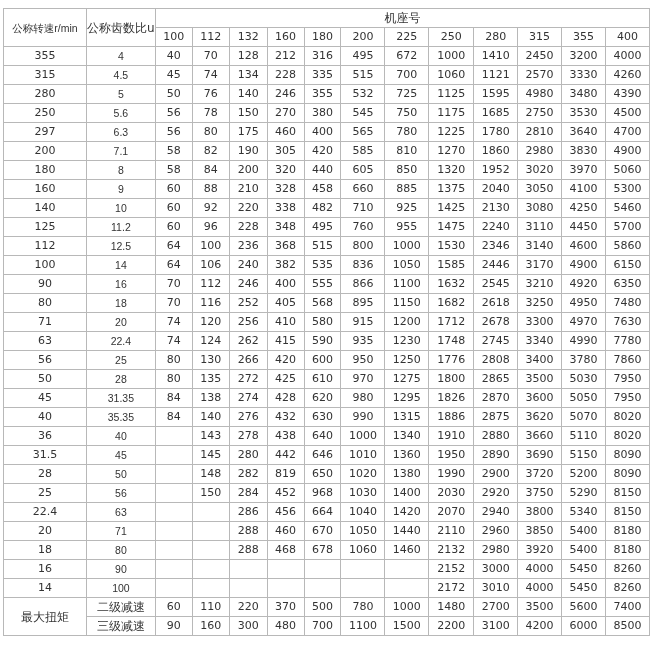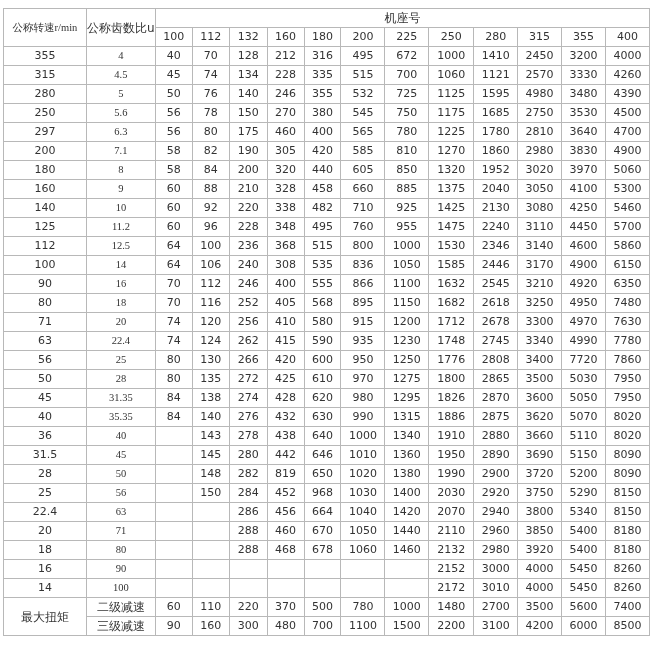--- a/index.html
+++ b/index.html
@@ -3,21 +3,21 @@
 <meta charset="utf-8">
 <style>
   html, body { margin: 0; padding: 0; background: #ffffff; }
   body { width: 650px; height: 666px; position: relative; overflow: hidden;
          font-family: "DejaVu Sans", "Liberation Sans", sans-serif; color: #333; }
   table.spec { position: absolute; left: 3px; top: 8px; border-collapse: collapse;
                table-layout: fixed; font-size: 11px; }
   table.spec td { border: 1px solid #b8b8b8; text-align: center; vertical-align: middle;
                   padding: 0; height: 18px; line-height: 18px; white-space: nowrap; overflow: hidden; }
   table.spec td.hdr { font-size: 12px; }
-  table.spec td.mono { font-family: Liberation Serif, serif; font-size: 10.5px; }
+  table.spec td.mono { font-family: Liberation Sans, sans-serif; font-size: 10.5px; }
 </style>
 </head>
 <body>
 
 <table class="spec">
   <colgroup>
     <col style="width:83px">
       <col style="width:69px">
     <col style="width:37px">
       <col style="width:37px">
@@ -229,21 +229,21 @@
         <td>3140</td>
         <td>4600</td>
         <td>5860</td>
       </tr>
       <tr>
         <td>100</td>
         <td class="mono">14</td>
         <td>64</td>
         <td>106</td>
         <td>240</td>
-        <td>308</td>
+        <td>382</td>
         <td>535</td>
         <td>836</td>
         <td>1050</td>
         <td>1585</td>
         <td>2446</td>
         <td>3170</td>
         <td>4900</td>
         <td>6150</td>
       </tr>
       <tr>
@@ -316,21 +316,21 @@
         <td>80</td>
         <td>130</td>
         <td>266</td>
         <td>420</td>
         <td>600</td>
         <td>950</td>
         <td>1250</td>
         <td>1776</td>
         <td>2808</td>
         <td>3400</td>
-        <td>7720</td>
+        <td>3780</td>
         <td>7860</td>
       </tr>
       <tr>
         <td>50</td>
         <td class="mono">28</td>
         <td>80</td>
         <td>135</td>
         <td>272</td>
         <td>425</td>
         <td>610</td>

